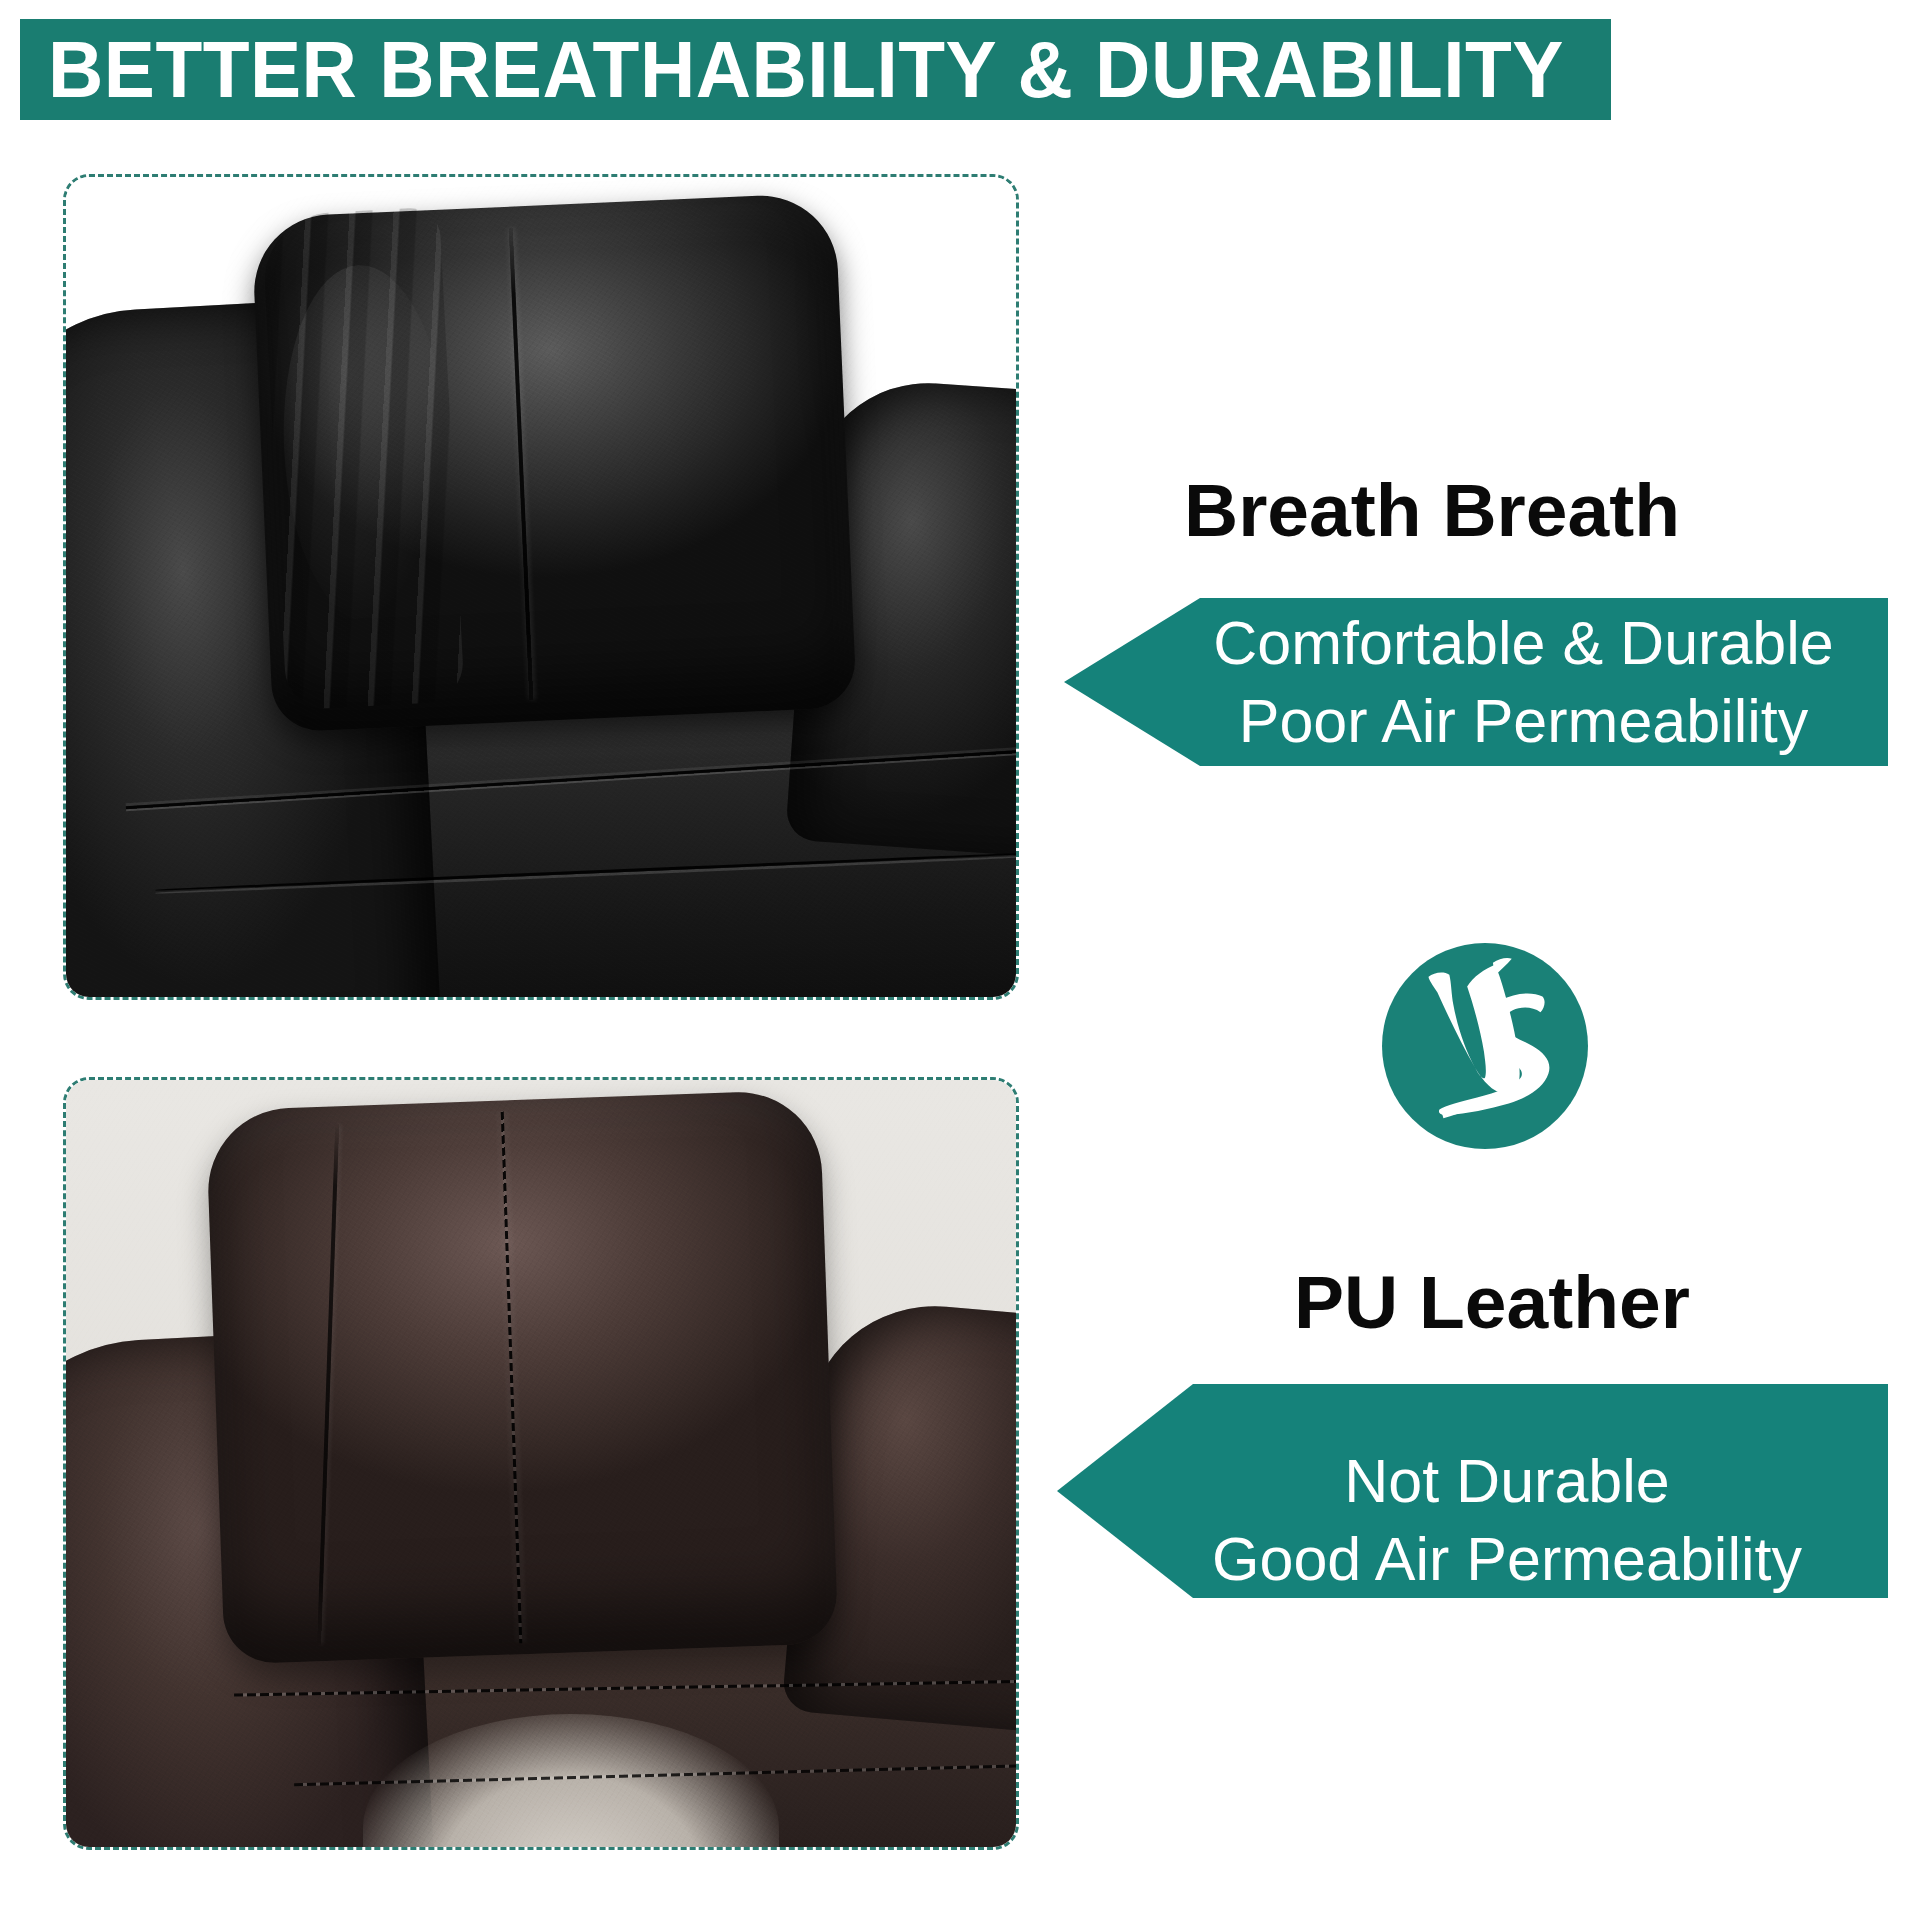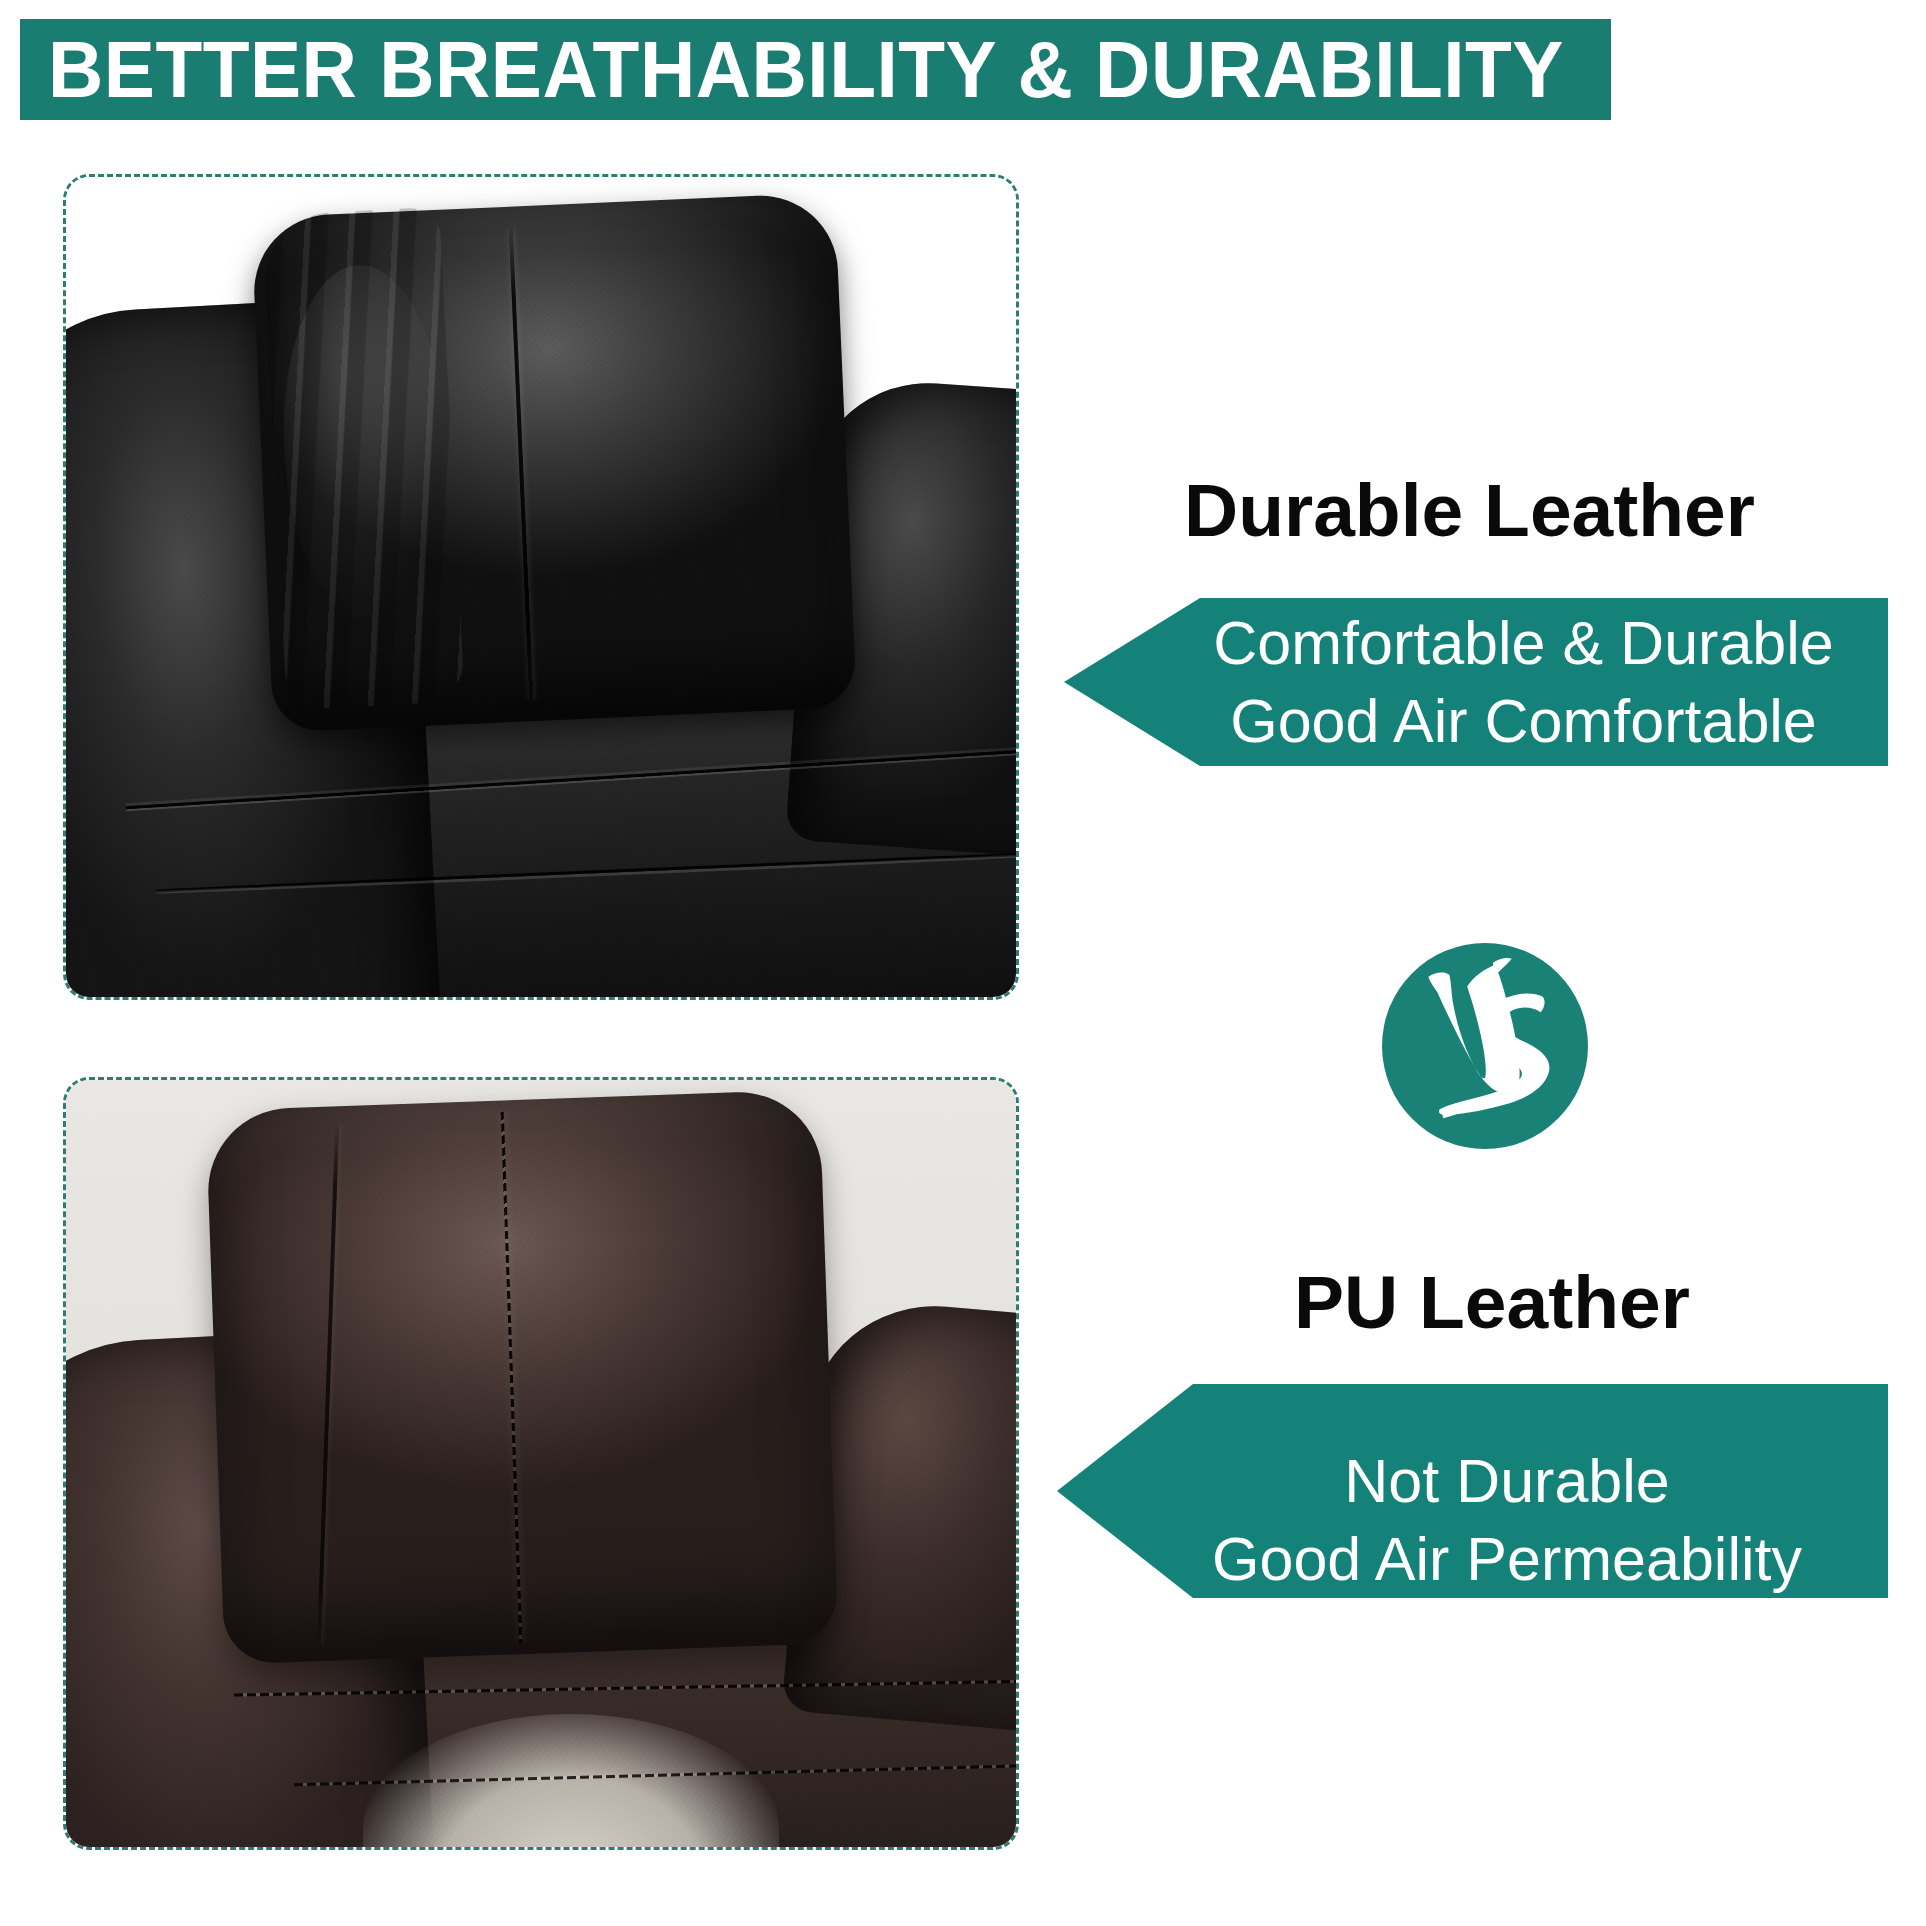--- a/index.html
+++ b/index.html
@@ -403,25 +403,25 @@
     <div class="br-armL"></div>
     <div class="br-rightarm"></div>
     <div class="br-pillow"></div>
     <div class="br-seatlight"></div>
     <div class="br-seam1"></div>
     <div class="br-seam2"></div>
     <div class="br-grain"></div>
   </div>
 </div>
 
-<div class="panel-heading" id="heading-breath">Durable Leather</div>
+<div class="panel-heading" id="heading-breath">Breath Breath</div>
 
 <div class="arrow-banner" id="arrow-breath">
   <div class="arrow-line">Comfortable &amp; Durable</div>
-  <div class="arrow-line">Good Air Comfortable</div>
+  <div class="arrow-line">Poor Air Permeability</div>
 </div>
 
 <div class="vs-badge">
   <div class="vs-circle"></div>
   <svg class="vs-mark" viewBox="0 0 208 208">
 
     <path d="M47 34 C52 30 62 28 68 32 C70 40 70 52 72 62
              C76 84 84 108 94 126 C98 134 102 138 104 136
              C106 130 104 118 103 110 C99 86 92 62 86 44
              C92 34 104 26 114 22 C118 30 122 44 126 58

